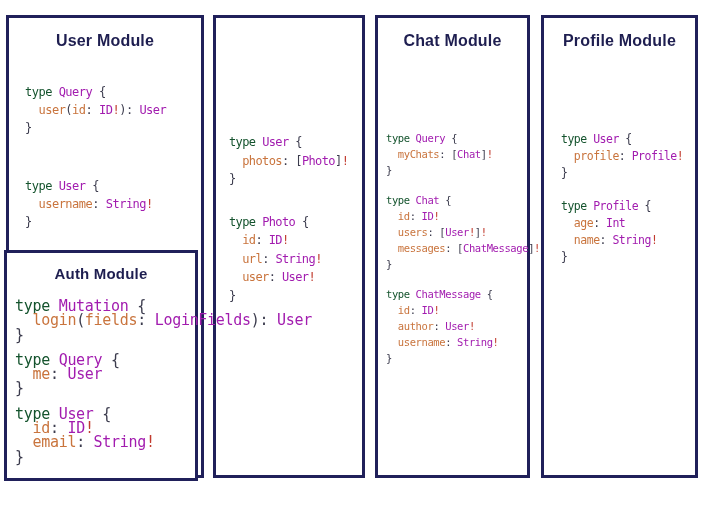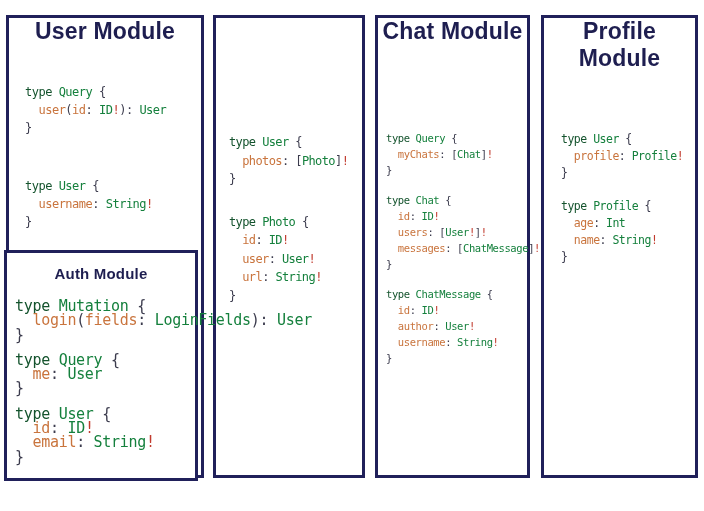--- a/index.html
+++ b/index.html
@@ -11,27 +11,27 @@
     position:absolute; top:15px; height:463px; background:#ffffff;
     border:3px solid #20205a; box-sizing:border-box;
   }
   #panel-user    { left:6px;   width:198px; }
   #panel-gallery { left:213px; width:152px; }
   #panel-chat    { left:375px; width:155px; }
   #panel-profile { left:541px; width:157px; }
 
   .panel-title {
     text-align:center; font-weight:bold; color:#1e1e50;
-    font-size:23px; letter-spacing:0.2px;
+    font-size:16px; margin-top:14px; letter-spacing:0.2px;
   }
 
   .code { position:absolute; font-family:"DejaVu Sans Mono", monospace; }
   .line { white-space:pre; }
   .tok-kw { color:#14532d; }
-  .tok-ty { color:#15803d; }
+  .tok-ty { color:#a21caf; }
   .tok-fd { color:#c9743d; }
   .tok-pu { color:#3b3b4d; }
   .tok-bg { color:#c13b2e; }
 
   #panel-user .code    { left:16px; top:65px;  font-size:12px;   line-height:18px;   letter-spacing:-0.5px; }
   #panel-user .block   { margin-bottom:40px; }
 
   #panel-gallery .code { left:13px; top:115px; font-size:12px;   line-height:18.5px; letter-spacing:-0.6px; }
   #panel-gallery .block{ margin-bottom:24px; }
 
@@ -95,22 +95,22 @@
   <div class="panel" id="panel-gallery">
     <div class="code">
         <div class="block">
           <div class="line"><span class="tok-kw">type </span><span class="tok-ty">User </span><span class="tok-pu">{</span></div>
           <div class="line"><span class="tok-pu">  </span><span class="tok-fd">photos</span><span class="tok-pu">: [</span><span class="tok-ty">Photo</span><span class="tok-pu">]</span><span class="tok-bg">!</span></div>
           <div class="line"><span class="tok-pu">}</span></div>
         </div>
         <div class="block">
           <div class="line"><span class="tok-kw">type </span><span class="tok-ty">Photo </span><span class="tok-pu">{</span></div>
           <div class="line"><span class="tok-pu">  </span><span class="tok-fd">id</span><span class="tok-pu">: </span><span class="tok-ty">ID</span><span class="tok-bg">!</span></div>
+          <div class="line"><span class="tok-pu">  </span><span class="tok-fd">url</span><span class="tok-pu">: </span><span class="tok-ty">String</span><span class="tok-bg">!</span></div>
           <div class="line"><span class="tok-pu">  </span><span class="tok-fd">user</span><span class="tok-pu">: </span><span class="tok-ty">User</span><span class="tok-bg">!</span></div>
-          <div class="line"><span class="tok-pu">  </span><span class="tok-fd">url</span><span class="tok-pu">: </span><span class="tok-ty">String</span><span class="tok-bg">!</span></div>
           <div class="line"><span class="tok-pu">}</span></div>
         </div>
       </div>
   </div>
 
   <div class="panel" id="panel-chat">
     <div class="panel-title">Chat Module</div>
     <div class="code">
         <div class="block">
           <div class="line"><span class="tok-kw">type </span><span class="tok-ty">Query </span><span class="tok-pu">{</span></div>

